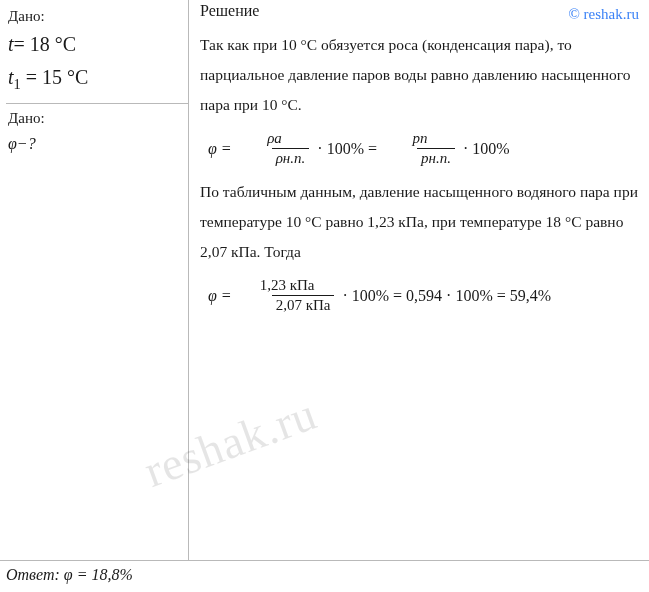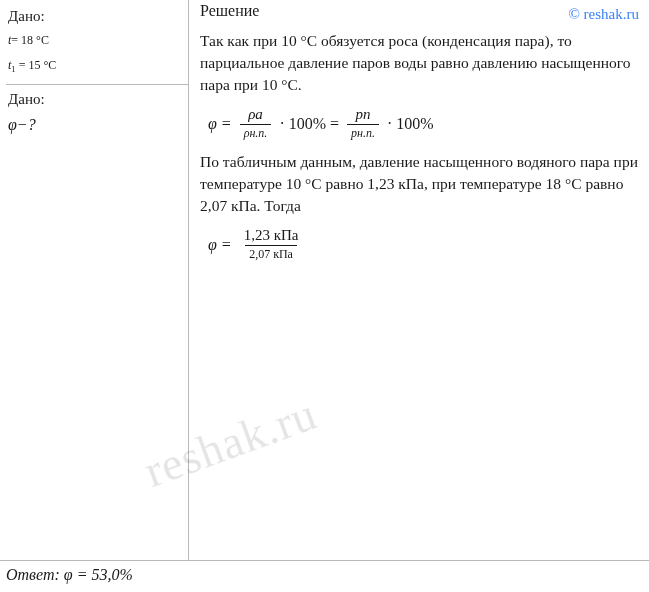--- a/index.html
+++ b/index.html
@@ -72,21 +72,21 @@
     height: 1px;
     background: #b9b9b9;
     margin: 6px 0 6px 0;
   }
 
   .given-label, .find-label {
     font-size: 15px;
     margin: 2px 0 8px 2px;
   }
   .given-line {
-    font-size: 12px;
+    font-size: 20px;
     margin: 0 0 10px 2px;
   }
   .find-line {
     font-size: 16px;
     margin: 6px 0 0 2px;
   }
 
   
   .right-col {
     position: absolute;
@@ -94,21 +94,21 @@
     top: 0;
     width: 440px;
     box-sizing: border-box;
   }
   .sol-title {
     font-size: 16px;
     margin: 2px 0 10px 0;
   }
   .para {
     font-size: 15.5px;
-    line-height: 22px;
+    line-height: 30px;
     margin: 0 0 2px 0;
     text-align: left;
   }
 
   
   .formula {
     font-size: 16px;
     margin: 10px 0 10px 8px;
     display: flex;
     align-items: center;
@@ -122,21 +122,22 @@
     margin: 0 3px;
     text-align: right;
   }
   .frac .num {
     padding: 0 4px 1px 4px;
     font-size: 15px;
   }
   .frac .den {
     padding: 1px 4px 0 4px;
     border-top: 1px solid #1a1a1a;
-    font-size: 12px;
+    font-size: 15px;
+    margin-left: 32px;
   }
   .it { font-style: italic; }
   .sub {
     font-size: 0.72em;
     vertical-align: sub;
     font-style: normal;
   }
 
   
   .divider-h {
@@ -201,19 +202,20 @@
     </div>
 
     <p class="para">По табличным данным, давление насыщенного водяного пара при температуре 10 °C равно 1,23 кПа, при температуре 18 °C равно 2,07 кПа. Тогда</p>
 
     <div class="formula">
       <span class="it">φ =</span>
       <span class="frac">
         <span class="num">1,23 кПа</span>
         <span class="den">2,07 кПа</span>
       </span>
+      <span>· 100% = 0,594 · 100% = 59,4%</span>
     </div>
   </div>
 
   <div class="divider-h"></div>
-  <div class="answer it">Ответ: φ = 53,0%</div>
+  <div class="answer it">Ответ: φ = 18,8%</div>
 
 </div>
 
 </body></html>

